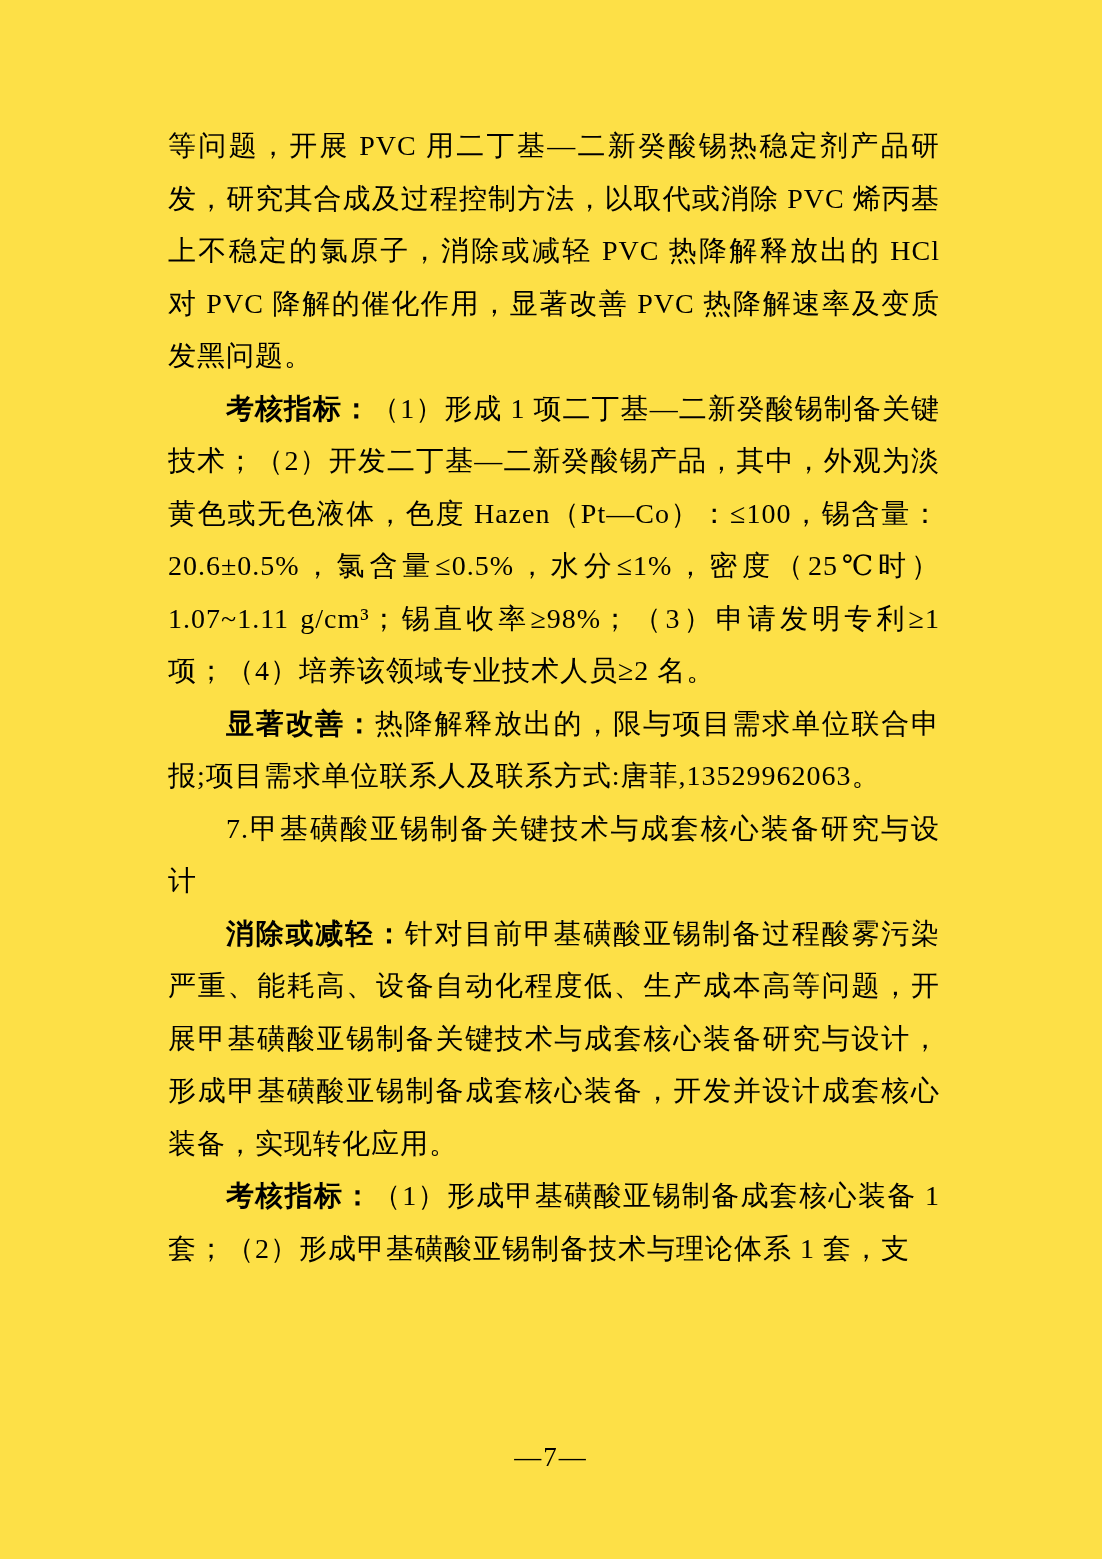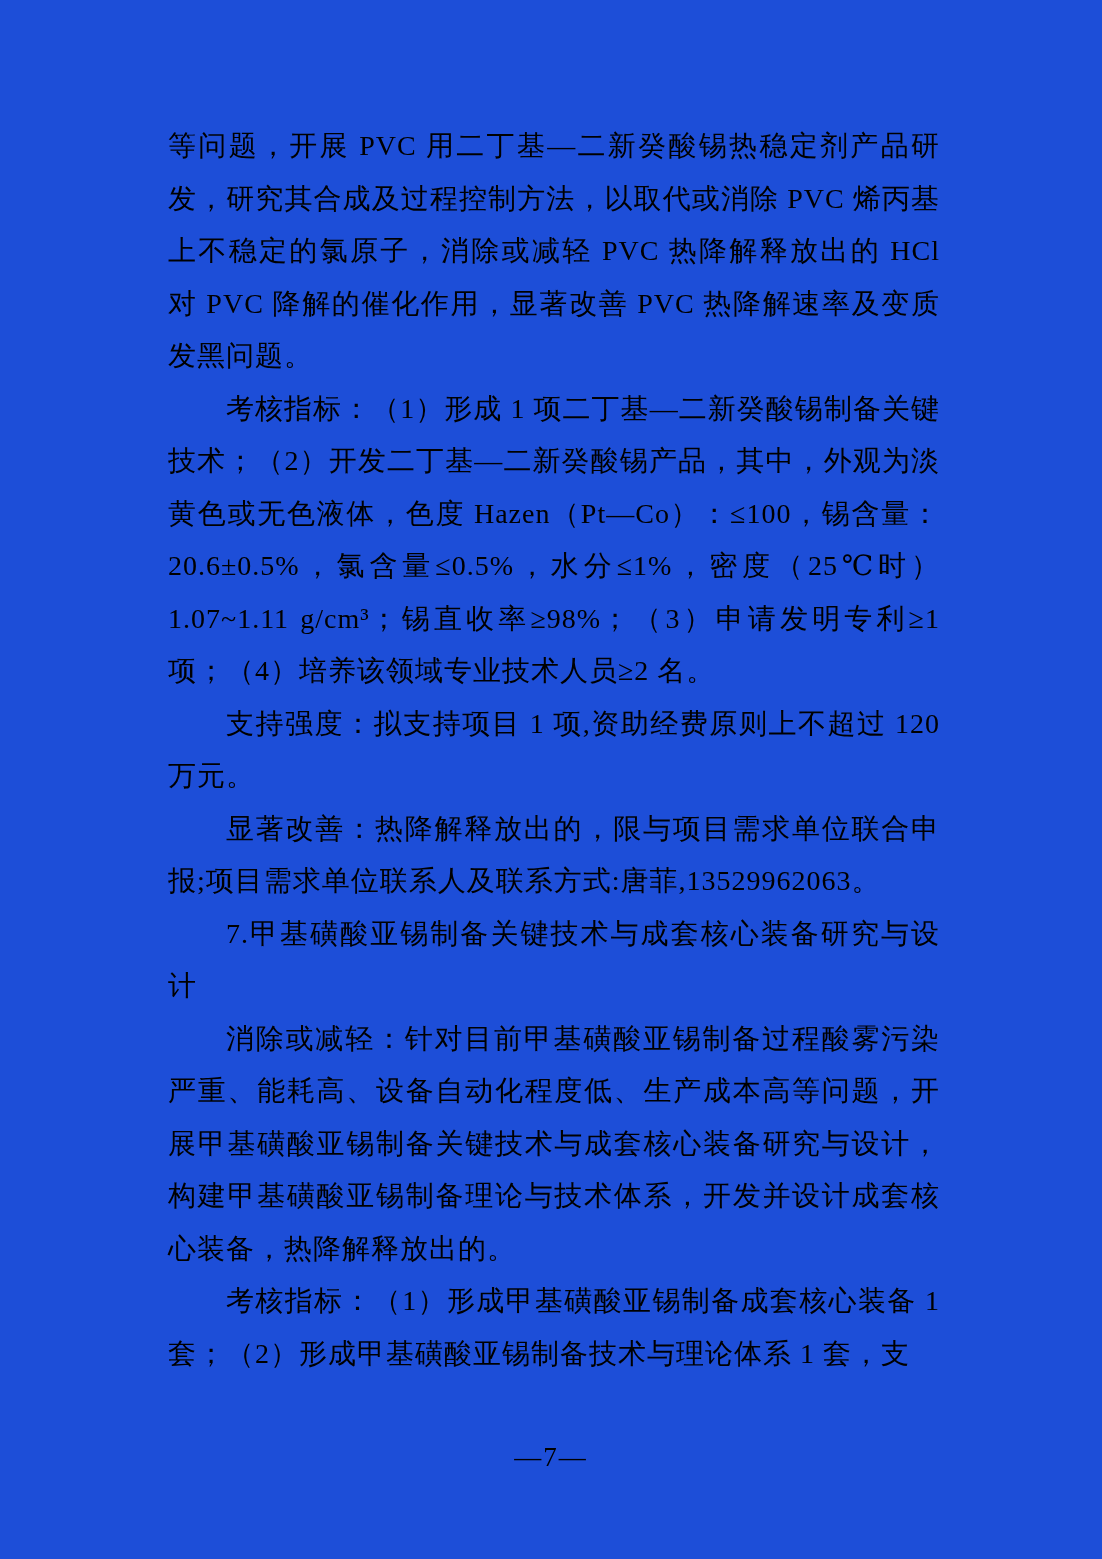--- a/index.html
+++ b/index.html
@@ -4,21 +4,21 @@
 <style>
   html, body {
     margin: 0;
     padding: 0;
     background: #ffffff;
   }
   .page {
     position: relative;
     width: 1102px;
     height: 1559px;
-    background: #1d4ed8;
+    background: #fde047;
     overflow: hidden;
     font-family: "Liberation Serif", "DejaVu Serif", serif;
     color: #000000;
   }
   .doc {
     position: absolute;
     left: 168px;
     top: 120px;
     width: 772px;
   }
@@ -27,21 +27,21 @@
     font-size: 28px;
     line-height: 52.5px;
     letter-spacing: 1px;
     text-align: justify;
     text-justify: inter-ideograph;
   }
   .para.indent {
     text-indent: 58px;
   }
   .para .label {
-    font-weight: normal;
+    font-weight: bold;
   }
   .para.heading {
     font-weight: normal;
   }
   .footer {
     position: absolute;
     left: 0;
     right: 0;
     top: 1442px;
     text-align: center;
@@ -53,26 +53,25 @@
 </head>
 <body>
 
 <div class="page">
   <div class="doc">
 
     <p class="para"><span>等问题，开展 PVC 用二丁基—二新癸酸锡热稳定剂产品研发，研究其合成及过程控制方法，以取代或消除 PVC 烯丙基上不稳定的氯原子，消除或减轻 PVC 热降解释放出的 HCl 对 PVC 降解的催化作用，显著改善 PVC 热降解速率及变质发黑问题。</span></p>
 
     <p class="para indent"><span class="label">考核指标：</span><span>（1）形成 1 项二丁基—二新癸酸锡制备关键技术；（2）开发二丁基—二新癸酸锡产品，其中，外观为淡黄色或无色液体，色度 Hazen（Pt—Co）：≤100，锡含量：20.6±0.5%，氯含量≤0.5%，水分≤1%，密度（25℃时）1.07~1.11 g/cm³；锡直收率≥98%；（3）申请发明专利≥1 项；（4）培养该领域专业技术人员≥2 名。</span></p>
 
-    <p class="para indent"><span class="label">支持强度：</span><span>拟支持项目 1 项,资助经费原则上不超过 120 万元。</span></p>
 
     <p class="para indent"><span class="label">显著改善：</span><span>热降解释放出的，限与项目需求单位联合申报;项目需求单位联系人及联系方式:唐菲,13529962063。</span></p>
 
     <p class="para indent heading"><span>7.甲基磺酸亚锡制备关键技术与成套核心装备研究与设计</span></p>
 
-    <p class="para indent"><span class="label">消除或减轻：</span><span>针对目前甲基磺酸亚锡制备过程酸雾污染严重、能耗高、设备自动化程度低、生产成本高等问题，开展甲基磺酸亚锡制备关键技术与成套核心装备研究与设计，构建甲基磺酸亚锡制备理论与技术体系，开发并设计成套核心装备，热降解释放出的。</span></p>
+    <p class="para indent"><span class="label">消除或减轻：</span><span>针对目前甲基磺酸亚锡制备过程酸雾污染严重、能耗高、设备自动化程度低、生产成本高等问题，开展甲基磺酸亚锡制备关键技术与成套核心装备研究与设计，形成甲基磺酸亚锡制备成套核心装备，开发并设计成套核心装备，实现转化应用。</span></p>
 
     <p class="para indent"><span class="label">考核指标：</span><span>（1）形成甲基磺酸亚锡制备成套核心装备 1 套；（2）形成甲基磺酸亚锡制备技术与理论体系 1 套，支</span></p>
 
   </div>
 
   <div class="footer">—7—</div>
 </div>
 
 </body></html>

